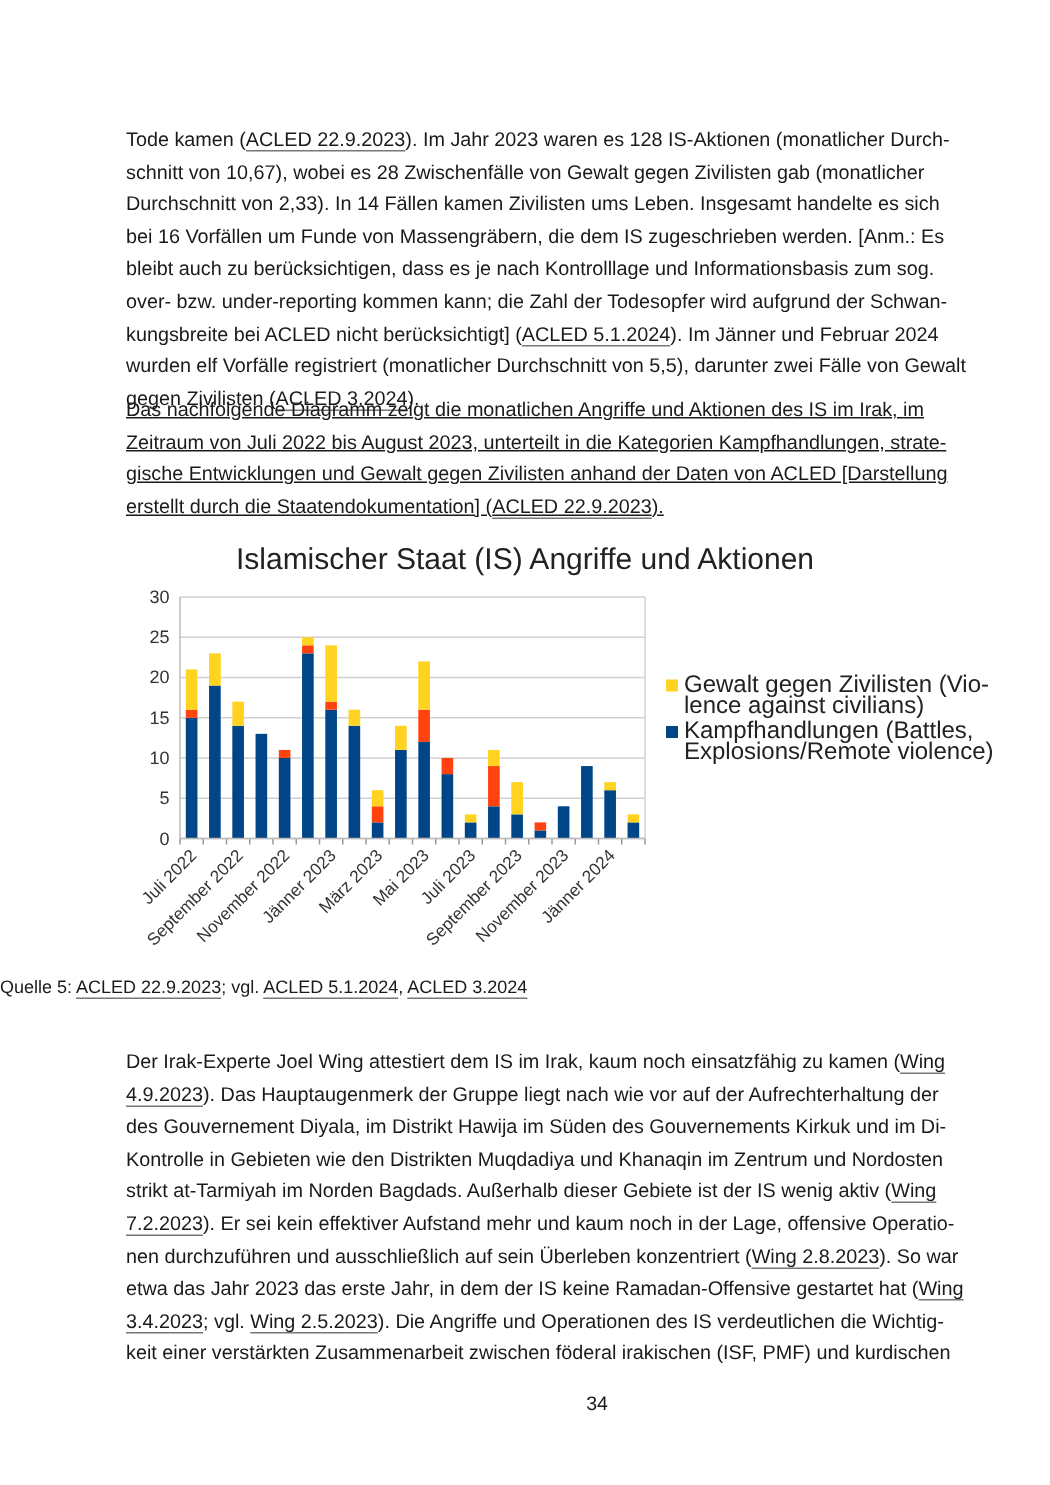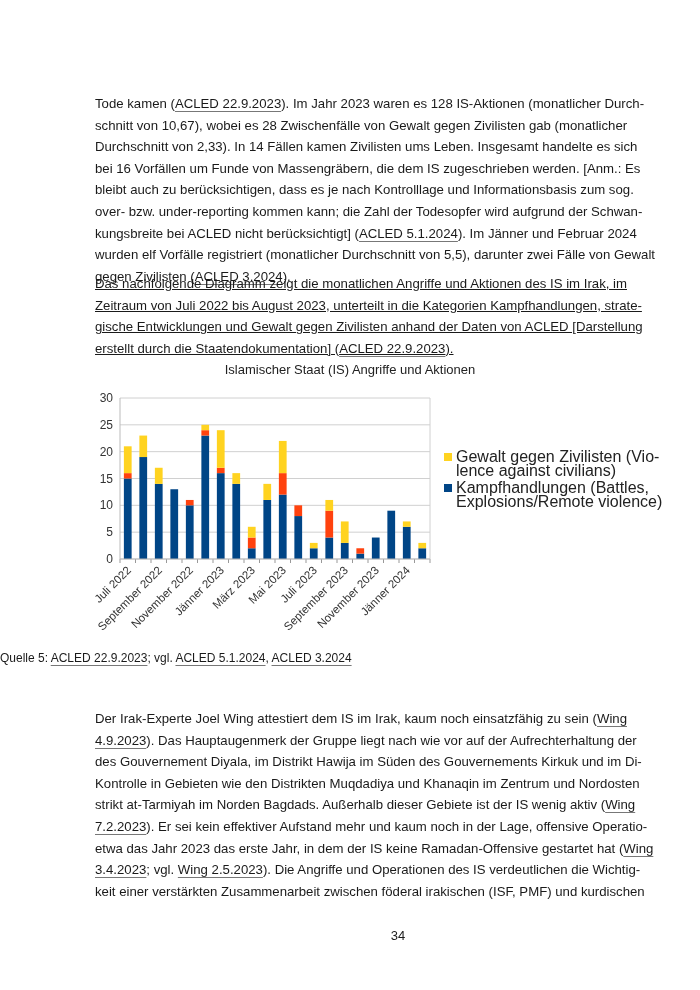--- a/index.html
+++ b/index.html
@@ -1,27 +1,27 @@
 <!DOCTYPE html>
 <html><head>
 <meta charset="utf-8">
 <style>
   html, body { margin: 0; padding: 0; background: #ffffff; }
   body { width: 700px; height: 990px; position: relative; overflow: hidden;
          font-family: "Liberation Sans", sans-serif; color: #1a1a1a; }
   .para { position: absolute; left: 84px; width: 532px; font-size: 13.2px; line-height: 21.6px;
-          text-align: justify; margin: 11px; }
+          text-align: justify; margin: 0; }
   .para .ln { display: block; white-space: nowrap; text-align: justify; text-align-last: justify; height: 21.6px; }
   .para .ln.last { text-align-last: left; }
   .cite { text-decoration: underline; text-decoration-color: #777; text-underline-offset: 3px; }
   #p1 { top: 82px; }
   #p2 { top: 262px; text-decoration: underline; }
   #p3 { top: 697px; }
   .chart-title { position: absolute; top: 362px; left: 0; width: 700px; text-align: center;
-                 font-size: 13px; color: #222; }
+                 font-size: 20px; color: #222; }
   .chart { position: absolute; left: 86px; top: 390px; }
   .legend { position: absolute; left: 444px; top: 450px; font-size: 16px; line-height: 14px; color: #222; }
   .legend .item { display: flex; align-items: flex-start; margin-bottom: 3px; }
   .legend .sw { width: 8px; height: 8px; margin: 3px 4px 0 0; flex: none; }
   .caption { position: absolute; top: 651px; left: 0; width: 700px; text-align: left; font-size: 12px; }
   .pageno { position: absolute; top: 928px; left: 0; width: 700px; text-align: center; font-size: 13px; margin-left: 48px; }
 </style>
 </head>
 <body>
 
@@ -186,24 +186,25 @@
       <span class="sw" style="background: rgb(0, 69, 134);"></span>
       <span>Kampfhandlungen (Battles,<br>Explosions/Remote violence)</span>
     </div>
   </div>
 
 <div class="caption">
   <span>Quelle 5: </span><span class="cite">ACLED 22.9.2023</span><span>; vgl. </span><span class="cite">ACLED 5.1.2024</span><span>, </span><span class="cite">ACLED 3.2024</span>
 </div>
 
 <div class="para" id="p3">
-    <span class="ln"><span>Der Irak-Experte Joel Wing attestiert dem IS im Irak, kaum noch einsatzfähig zu sein (</span><span class="cite">Wing</span></span>
+    <span class="ln"><span>Der Irak-Experte Joel Wing attestiert dem IS im Irak, kaum noch einsatzfähig zu kamen (</span><span class="cite">Wing</span></span>
     <span class="ln"><span class="cite">4.9.2023</span><span>). Das Hauptaugenmerk der Gruppe liegt nach wie vor auf der Aufrechterhaltung der</span></span>
     <span class="ln"><span>des Gouvernement Diyala, im Distrikt Hawija im Süden des Gouvernements Kirkuk und im Di-</span></span>
     <span class="ln"><span>Kontrolle in Gebieten wie den Distrikten Muqdadiya und Khanaqin im Zentrum und Nordosten</span></span>
     <span class="ln"><span>strikt at-Tarmiyah im Norden Bagdads. Außerhalb dieser Gebiete ist der IS wenig aktiv (</span><span class="cite">Wing</span></span>
     <span class="ln"><span class="cite">7.2.2023</span><span>). Er sei kein effektiver Aufstand mehr und kaum noch in der Lage, offensive Operatio-</span></span>
+    <span class="ln"><span>nen durchzuführen und ausschließlich auf sein Überleben konzentriert (</span><span class="cite">Wing 2.8.2023</span><span>). So war</span></span>
     <span class="ln"><span>etwa das Jahr 2023 das erste Jahr, in dem der IS keine Ramadan-Offensive gestartet hat (</span><span class="cite">Wing</span></span>
     <span class="ln"><span class="cite">3.4.2023</span><span>; vgl. </span><span class="cite">Wing 2.5.2023</span><span>). Die Angriffe und Operationen des IS verdeutlichen die Wichtig-</span></span>
     <span class="ln last"><span>keit einer verstärkten Zusammenarbeit zwischen föderal irakischen (ISF, PMF) und kurdischen</span></span>
   </div>
 
 <div class="pageno">34</div>
 
 </body></html>

